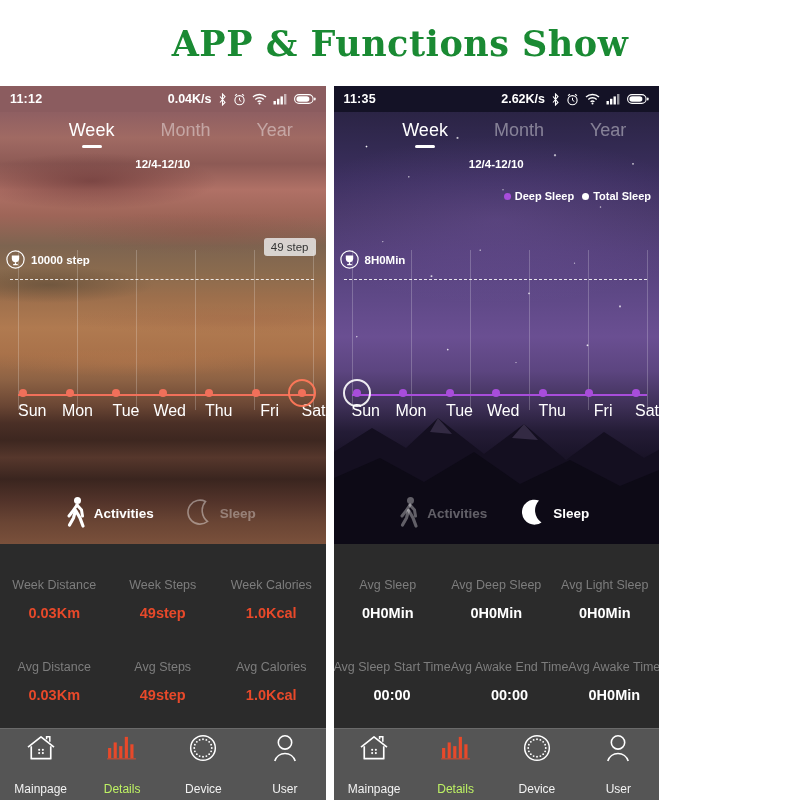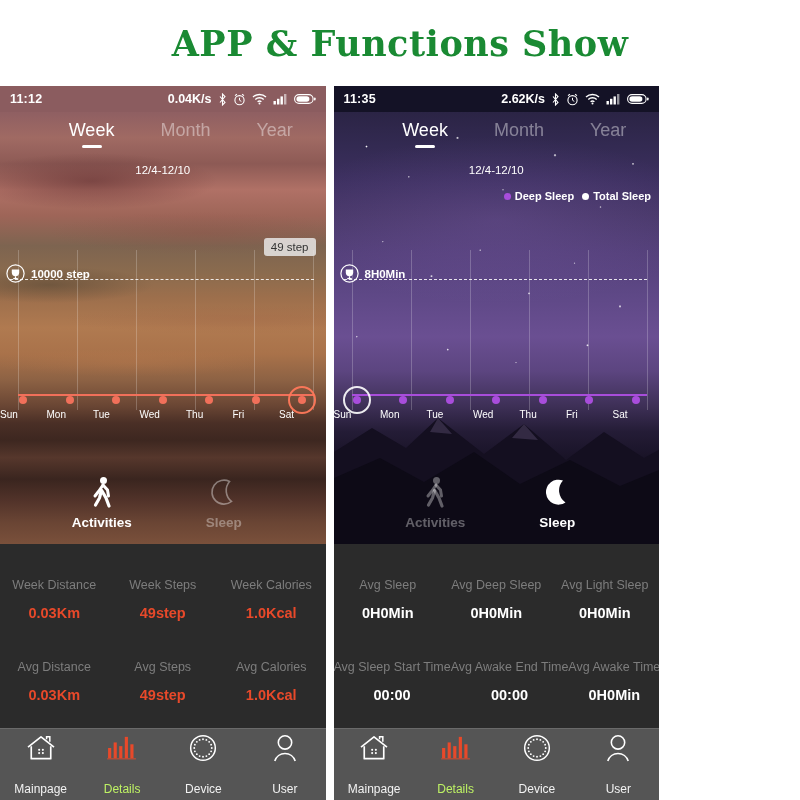--- a/index.html
+++ b/index.html
@@ -177,22 +177,22 @@
     bottom: -4px;
     width: 20px; height: 3px;
     background: #fff;
     border-radius: 2px;
   }
   .range {
     position: relative; z-index: 4;
     text-align: center;
     color: #fff;
     font-size: 11.5px;
-    font-weight: normal;
-    margin-top: 20px;
+    font-weight: bold;
+    margin-top: 14px;
   }
   .legend {
     position: absolute; z-index: 5;
     right: 8px; top: 78px;
     display: flex; gap: 8px; align-items: center;
     color: #fff; font-size: 11px; font-weight: bold;
   }
   .legend-item { display: flex; align-items: center; gap: 4px; }
   .legend-dot { width: 7px; height: 7px; border-radius: 50%; display: inline-block; }
 
@@ -203,21 +203,21 @@
     top: 120px; bottom: 110px;
   }
   .gridlines { position: absolute; inset: 0; }
   .gridline {
     position: absolute; top: 18px; bottom: 24px;
     width: 1px;
     background: rgba(255,255,255,.22);
   }
   .goal-row {
     position: absolute;
-    left: 6px; top: 32px;
+    left: 6px; top: 18px;
     display: flex; align-items: center; gap: 6px;
     color: #fff;
   }
   .trophy { width: 19px; height: 19px; }
   .goal-label { font-size: 11.5px; font-weight: bold; }
   .goal-line {
     position: absolute;
     left: 10px; right: 12px;
     top: 47px;
     height: 0;
@@ -229,23 +229,23 @@
     bottom: 38px;
     height: 2px;
   }
   .axis {
     position: absolute;
     left: 0; right: 0; bottom: 14px;
     display: flex;
   }
   .axis-cell {
     flex: 1;
-    text-align: left;
+    text-align: right;
     color: #fff;
-    font-size: 10px;
+    font-size: 16px;
     position: relative;
   }
   .dot {
     position: absolute;
     left: 50%; top: -13px;
     transform: translateX(-50%);
     width: 8px; height: 8px; border-radius: 50%;
   }
   .dot.sel-ring::after {
     content: "";
@@ -285,21 +285,21 @@
     white-space: nowrap;
   }
 
   
   .modes {
     position: absolute; z-index: 4;
     left: 0; right: 0; bottom: 14px;
     display: flex; justify-content: center; gap: 44px;
   }
   .mode {
-    display: flex; flex-direction: column; align-items: center; gap: 5px;
+    display: flex; flex-direction: row; align-items: center; gap: 5px;
     width: 78px;
   }
   .mode-label { font-size: 13.5px; color: rgba(255,255,255,.35); font-weight: bold; }
   .mode.active .mode-label { color: #fff; }
   .mode-ico { height: 34px; display: flex; align-items: flex-end; }
 
   
   .stats {
     background: #2b2b2b;
     flex: 1;

